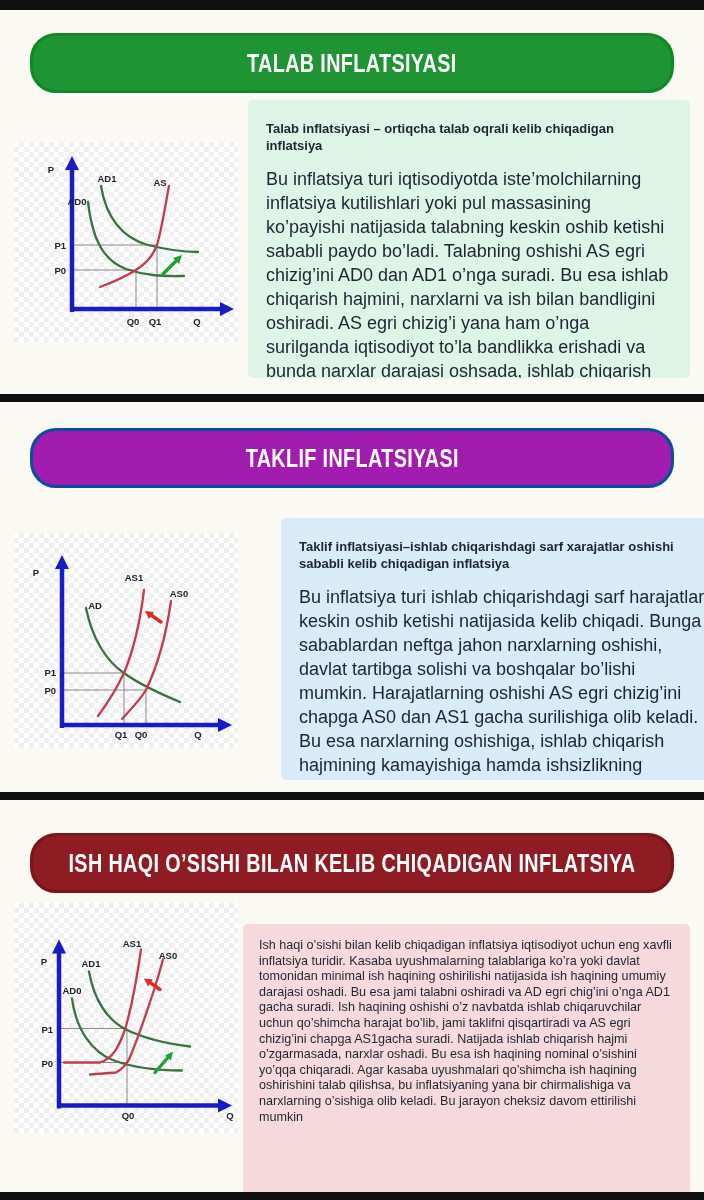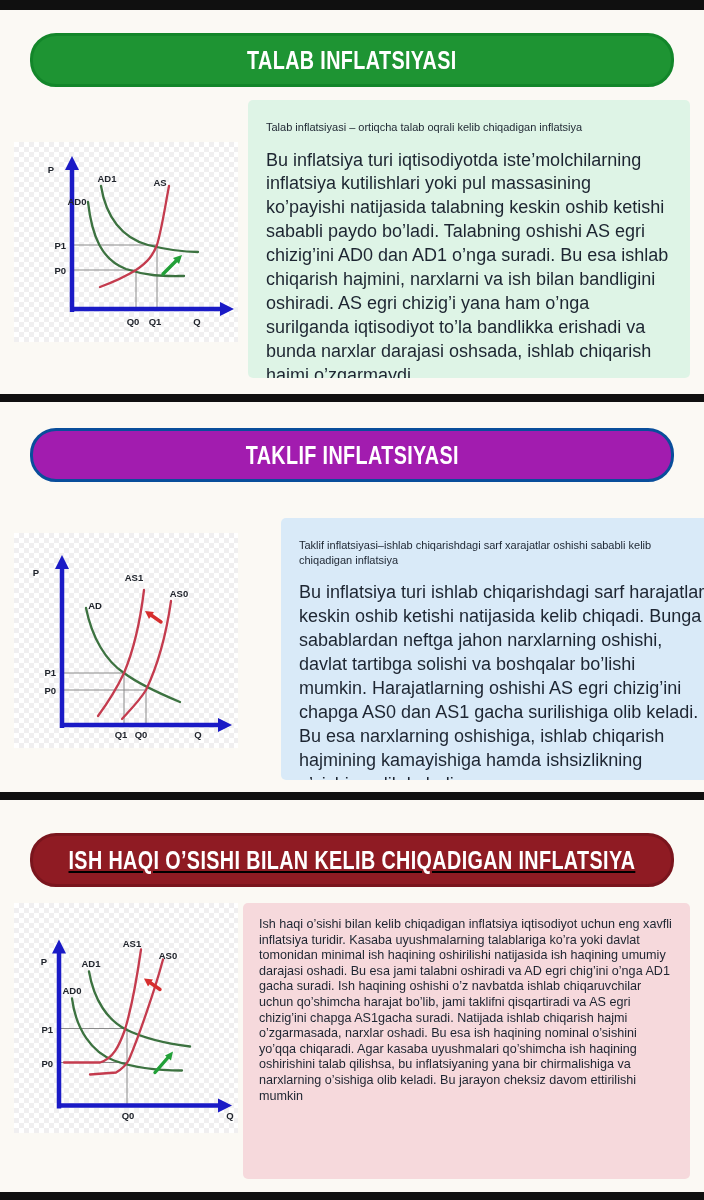--- a/index.html
+++ b/index.html
@@ -4,35 +4,35 @@
 <style>
   html,body{margin:0;padding:0;background:#fbf9f4;}
   .canvas{position:relative;width:704px;height:1200px;background:#fbf9f4;
           font-family:"Liberation Sans",sans-serif;overflow:hidden;}
   .bar{position:absolute;left:0;width:704px;background:#101010;}
   .bar.top{top:0;height:10px;}
   .bar.div1{top:394px;height:8px;}
   .bar.div2{top:792px;height:8px;}
   .bar.bottom{top:1192px;height:8px;}
 
-  .pill{position:absolute;left:30px;width:644px;height:54px;border-radius:26px;
+  .pill{position:absolute;left:30px;width:644px;height:60px;border-radius:26px;
         border:3px solid #000;box-sizing:border-box;
         display:flex;align-items:center;justify-content:center;}
   .pill.p1{top:33px;}
   .pill.p2{top:428px;}
   .pill.p3{top:833px;}
   .pill-label{color:#ffffff;font-weight:700;font-size:26px;letter-spacing:.5px;
               white-space:nowrap;transform:scaleX(.76);transform-origin:center;}
 
   .panel{position:absolute;border-radius:5px;box-sizing:border-box;
          padding:20px 18px;overflow:hidden;color:#1d2531;}
   .panel.s1{left:248px;top:100px;width:442px;height:278px;}
   .panel.s2{left:248px;top:518px;width:442px;height:262px;}
-  .panel.s3{left:243px;top:903px;width:447px;height:276px;padding:14px 16px;}
-  .panel-title{margin:0 0 14px 0;font-weight:400;font-size:11px;line-height:1.32;}
+  .panel.s3{left:243px;top:924px;width:447px;height:276px;padding:14px 16px;}
+  .panel-title{margin:0 0 14px 0;font-weight:700;font-size:13px;line-height:1.32;}
   .panel-body{margin:0;font-size:18px;line-height:1.33;}
   .panel.s3 .panel-body{font-size:12.6px;line-height:1.24;}
 
   .chart-box{position:absolute;background-color:#ffffff;
     background-image:
       linear-gradient(45deg,#f0eff0 25%,transparent 25%,transparent 75%,#f0eff0 75%),
       linear-gradient(45deg,#f0eff0 25%,transparent 25%,transparent 75%,#f0eff0 75%);
     background-size:10px 10px;background-position:0 0,5px 5px;}
   .chart-box.c1{left:14px;top:142px;width:224px;height:200px;}
   .chart-box.c2{left:14px;top:533px;width:224px;height:215px;}
@@ -127,21 +127,21 @@
     </svg>
   </div>
 
   <div class="panel s2" style="background-color: rgb(217, 234, 248); margin-left: 33px;">
     <p class="panel-title">Taklif inflatsiyasi–ishlab chiqarishdagi sarf xarajatlar oshishi sababli kelib chiqadigan inflatsiya</p>
     <p class="panel-body">Bu inflatsiya turi ishlab chiqarishdagi sarf harajatlar keskin oshib ketishi natijasida kelib chiqadi. Bunga sabablardan neftga jahon narxlarning oshishi, davlat tartibga solishi va boshqalar bo’lishi mumkin. Harajatlarning oshishi AS egri chizig’ini chapga AS0 dan AS1 gacha surilishiga olib keladi. Bu esa narxlarning oshishiga, ishlab chiqarish hajmining kamayishiga hamda ishsizlikning o’sishiga olib keladi.</p>
   </div>
 
   <div class="bar div2" style="background-color: rgb(16, 16, 16);"></div>
 
-  <div class="pill p3" style="background-color: rgb(143, 27, 35); border-color: rgb(122, 21, 29); text-decoration: underline;">
+  <div class="pill p3" style="background-color: rgb(143, 27, 35); border-color: rgb(122, 21, 29);">
     <span class="pill-label">ISH HAQI O’SISHI BILAN KELIB CHIQADIGAN INFLATSIYA</span>
   </div>
 
   <div class="chart-box c3">
     <svg viewBox="0 0 224 225">
       <polyline class="guide" points="45,123 113,123"></polyline>
       <polyline class="guide" points="45,157 113,157"></polyline>
       <line class="guide" x1="113" y1="123" x2="113" y2="200"></line>
       <path class="demand" d="M 58,93 C 62,124 78,147 100,155 C 122,163 146,165 168,165"></path>
       <path class="demand" d="M 75,66 C 80,95 94,115 112,124 C 128,132 152,138 176,141"></path>

